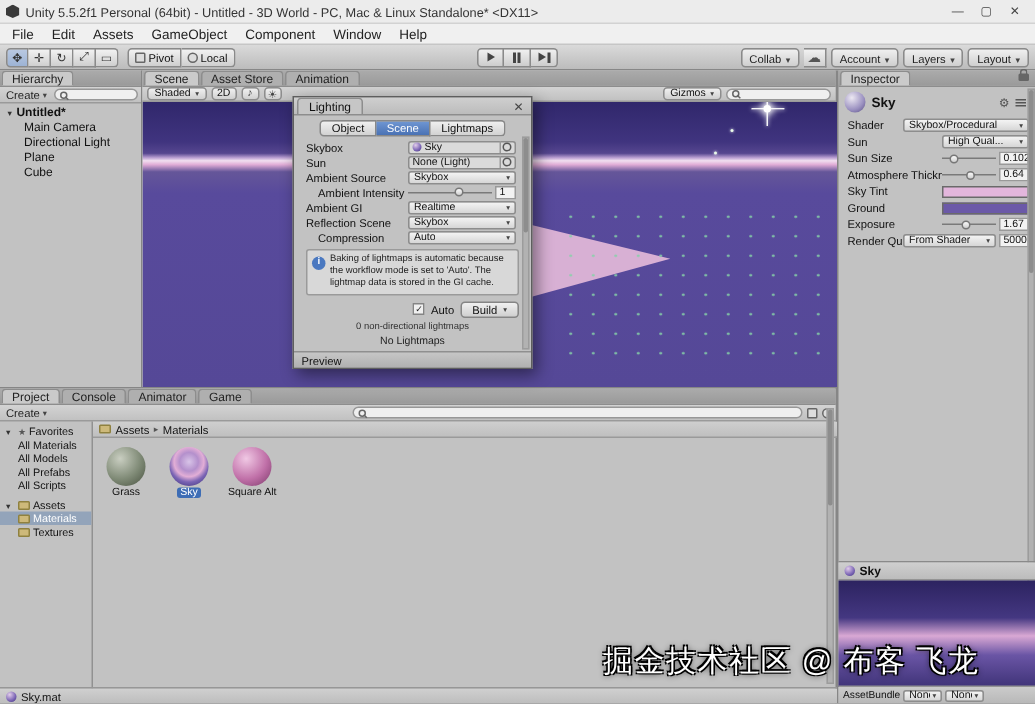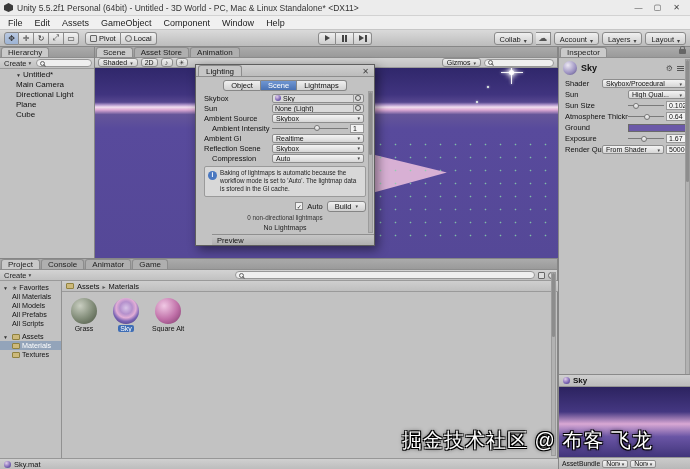--- a/index.html
+++ b/index.html
@@ -75,21 +75,21 @@
   .mag{width:5px;height:5px;border:1px solid #666;border-radius:50%;position:relative;flex:none}
   .mag::after{content:"";position:absolute;width:3px;height:1px;background:#666;
               transform:rotate(45deg);bottom:-1px;right:-2px}
   .vscroll{position:absolute;width:5px;background:#b2b2b2;border:1px solid #9c9c9c}
   .vthumb{position:absolute;left:0;right:0;background:#8d8d8d;border-radius:2px}
 
   
   #hierarchy{left:0;top:47px;width:95px;height:273px;border-right:1px solid #868686}
   .trow{height:10px;display:flex;align-items:center;padding-left:16px;font-size:8px;
         white-space:nowrap;overflow:hidden}
-  .trow.root{padding-left:16px;font-weight:normal}
+  .trow.root{padding-left:4px;font-weight:bold}
   .fold::before{content:"▼";font-size:5px;margin-right:2px;color:#333}
 
   
   #scene{left:95px;top:47px;width:463px;height:211px;border-right:1px solid #868686}
   .sctool{height:10px;background:linear-gradient(#d3d3d3,#c1c1c1);border-bottom:1px solid #9a9a9a;
           display:flex;align-items:center;gap:3px;padding:0 3px}
   .sc-dd{height:9px;border:1px solid #8d8d8d;border-radius:3px;
          background:linear-gradient(#f0f0f0,#d0d0d0);display:flex;align-items:center;
          padding:0 4px;font-size:7px;gap:3px}
   .sc-dd::after{content:"▾";font-size:5px;color:#444}
@@ -112,21 +112,21 @@
   .sun-flare .f1{position:absolute;left:10px;top:0;width:1px;height:22px;
                  background:rgba(255,255,255,.95);box-shadow:0 0 3px #fff}
   .sun-flare .f2{position:absolute;left:0;top:10px;width:22px;height:1px;
                  background:rgba(255,255,255,.95);box-shadow:0 0 3px #fff}
   .sun-flare .fc{position:absolute;left:8px;top:8px;width:5px;height:5px;border-radius:50%;
                  background:#fff;box-shadow:0 0 5px 2px rgba(255,255,255,.9)}
   .spark{position:absolute;width:2px;height:2px;border-radius:50%;background:#eafbe9;
          box-shadow:0 0 2px #fff}
 
   
-  #lighting{position:absolute;left:195px;top:64px;width:180px;height:182px;background:#c2c2c2;
+  #lighting{position:absolute;left:195px;top:64px;width:160px;height:182px;background:#c2c2c2;
             border:1px solid #5e5e5e;box-shadow:3px 4px 10px rgba(0,0,0,.45);z-index:50;
             overflow:hidden}
   .lw-title{height:12px;background:linear-gradient(#cfcfcf,#bcbcbc);border-bottom:1px solid #8d8d8d;
             display:flex;align-items:flex-end;padding:1px 2px 0}
   .lw-tab{height:11px;background:#c6c6c6;border:1px solid #8d8d8d;border-bottom:none;
           border-radius:3px 3px 0 0;display:flex;align-items:center;padding:0 7px;font-size:8px}
   .lw-close{margin-left:auto;font-size:8px;color:#444;padding:0 3px;align-self:center}
   .lw-tabs{display:flex;justify-content:center;padding:3px 0 2px}
   .seg{height:11px;display:flex;align-items:center;justify-content:center;font-size:7.5px;
        border:1px solid #878787;background:linear-gradient(#f0f0f0,#d2d2d2);padding:0 7px}
@@ -166,21 +166,21 @@
   .lw-actions{display:flex;justify-content:flex-end;align-items:center;gap:4px;padding:2px 8px 1px}
   .chk{width:8px;height:8px;background:#f0f0f0;border:1px solid #858585;display:flex;
        align-items:center;justify-content:center}
   .chk::before{content:"✓";font-size:6px;color:#222}
   .chklab{font-size:7.5px}
   .build-btn{height:11px;background:linear-gradient(#f0f0f0,#cfcfcf);border:1px solid #858585;
              border-radius:3px;font-size:7.5px;display:flex;align-items:center;padding:0 7px;gap:4px}
   .build-btn::after{content:"▾";font-size:5px;color:#444}
   .lw-stats{text-align:center;font-size:6.3px;color:#333;padding-top:1px}
   .lw-nolm{text-align:center;font-size:7px;color:#222;padding-top:3px}
-  .lw-preview{position:absolute;left:16px;right:0;bottom:0;height:11px;
+  .lw-preview{position:absolute;left:0;right:0;bottom:0;height:11px;
               background:linear-gradient(#c6c6c6,#b0b0b0);border-top:1px solid #8f8f8f;
               display:flex;align-items:center;padding:0 5px;font-size:7.5px}
 
   
   #inspector{left:558px;top:47px;width:132px;height:422px;border-left:1px solid #868686}
   .lock{width:7px;height:5px;background:#666;border-radius:1px;position:relative;
         margin:0 4px 1px auto;align-self:center}
   .lock::before{content:"";position:absolute;left:1px;top:-3px;width:3px;height:3px;
                 border:1px solid #666;border-bottom:none;border-radius:2px 2px 0 0}
   .mat-head{display:flex;align-items:center;gap:4px;padding:3px 4px}
@@ -487,20 +487,26 @@
     <div class="irow">
       <span class="lab">Atmosphere Thickness</span>
       <span class="ictrl">
         <span class="slider">
             <i class="thumb" style="left:45%"></i>
           </span>
         <span class="valbox">0.64</span>
       </span>
     </div>
     <div class="irow">
+      <span class="lab">Sky Tint</span>
+      <span class="ictrl">
+        <span class="swatch" style="background: rgb(227, 182, 220);"></span>
+      </span>
+    </div>
+    <div class="irow">
       <span class="lab">Ground</span>
       <span class="ictrl">
         <span class="swatch" style="background: rgb(107, 89, 168);"></span>
       </span>
     </div>
     <div class="irow">
       <span class="lab">Exposure</span>
       <span class="ictrl">
         <span class="slider">
             <i class="thumb" style="left:35%"></i>

